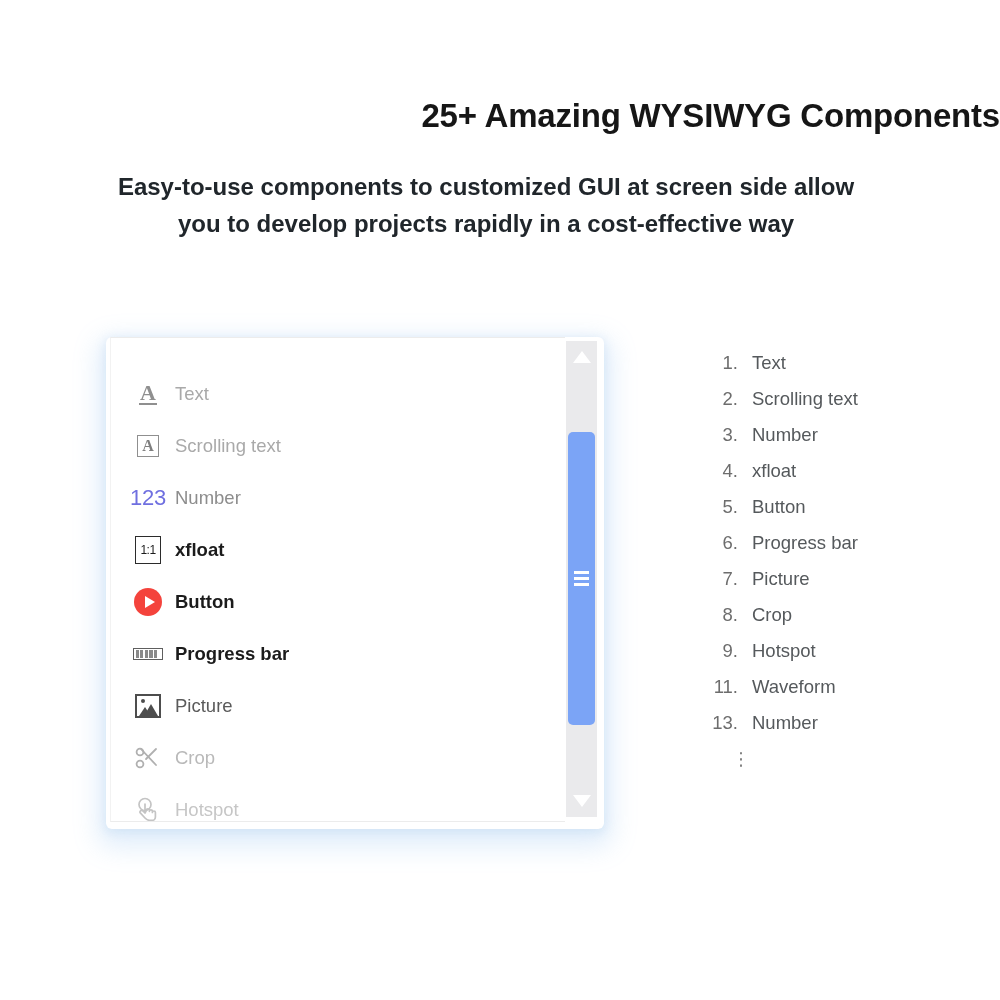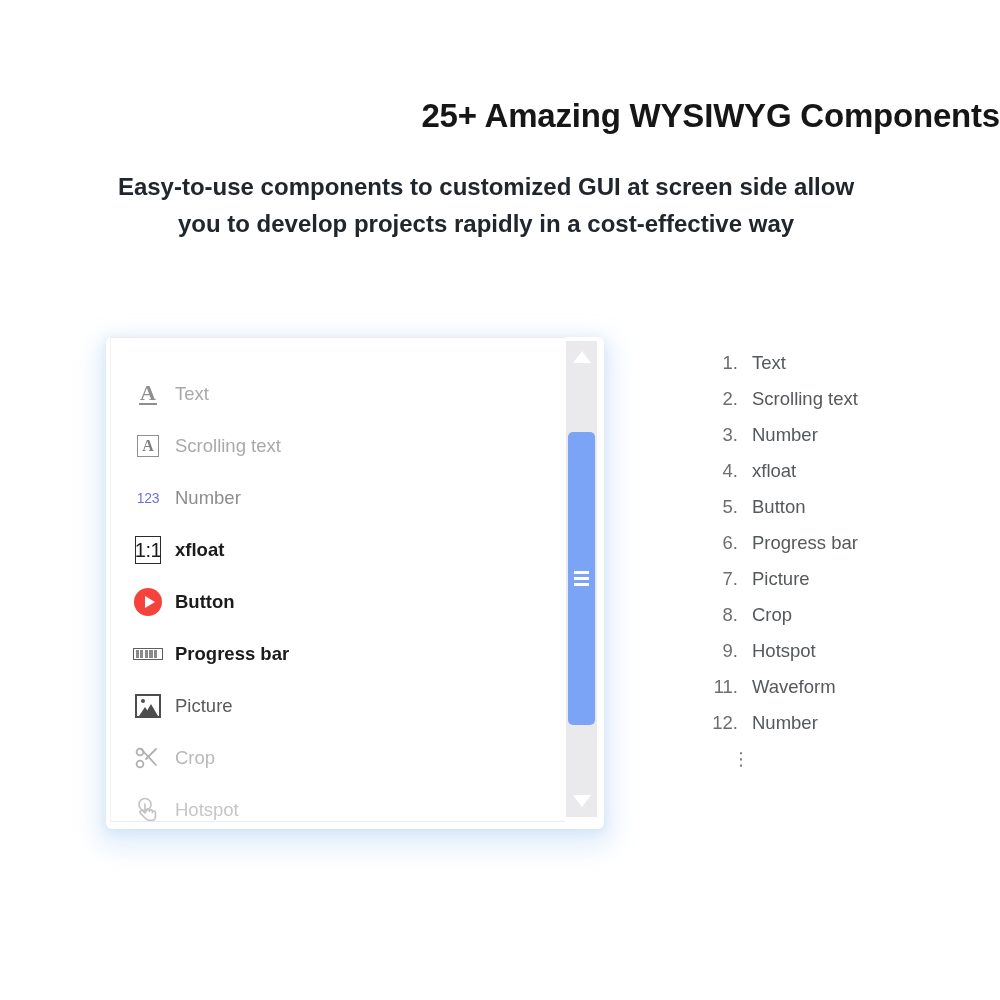--- a/index.html
+++ b/index.html
@@ -123,30 +123,30 @@
   }
   .ico-A-box {
     width: 22px; height: 22px;
     border: 1.8px solid #8f8f8f;
     display: flex; align-items: center; justify-content: center;
     font-family: "Liberation Serif", serif;
     font-size: 16px; font-weight: bold; color: #7e7e7e;
     box-sizing: border-box;
   }
   .ico-123 {
-    font-size: 14px;
+    font-size: 22px;
     color: #6f6fe0;
     letter-spacing: -0.3px;
     font-family: "Liberation Sans", sans-serif;
   }
   .ico-ratio {
     width: 26px; height: 28px;
     border: 1.6px solid #2b2b2b;
     display: flex; align-items: center; justify-content: center;
-    font-size: 20px; color: #1b1b1b;
+    font-size: 12px; color: #1b1b1b;
     box-sizing: border-box;
     letter-spacing: -0.5px;
   }
   .ico-play {
     width: 28px; height: 28px;
     border-radius: 50%;
     background: #f4433c;
     display: flex; align-items: center; justify-content: center;
   }
   .ico-play .tri {
@@ -430,17 +430,17 @@
   </div>
   <div class="num-row">
     <span class="num-idx">9.</span>
     <span class="num-txt">Hotspot</span>
   </div>
   <div class="num-row">
     <span class="num-idx">11.</span>
     <span class="num-txt">Waveform</span>
   </div>
   <div class="num-row">
-    <span class="num-idx">12.</span>
+    <span class="num-idx">13.</span>
     <span class="num-txt">Number</span>
   </div>
   <div class="num-ellipsis">⋮</div>
 </div>
 
 </body></html>

